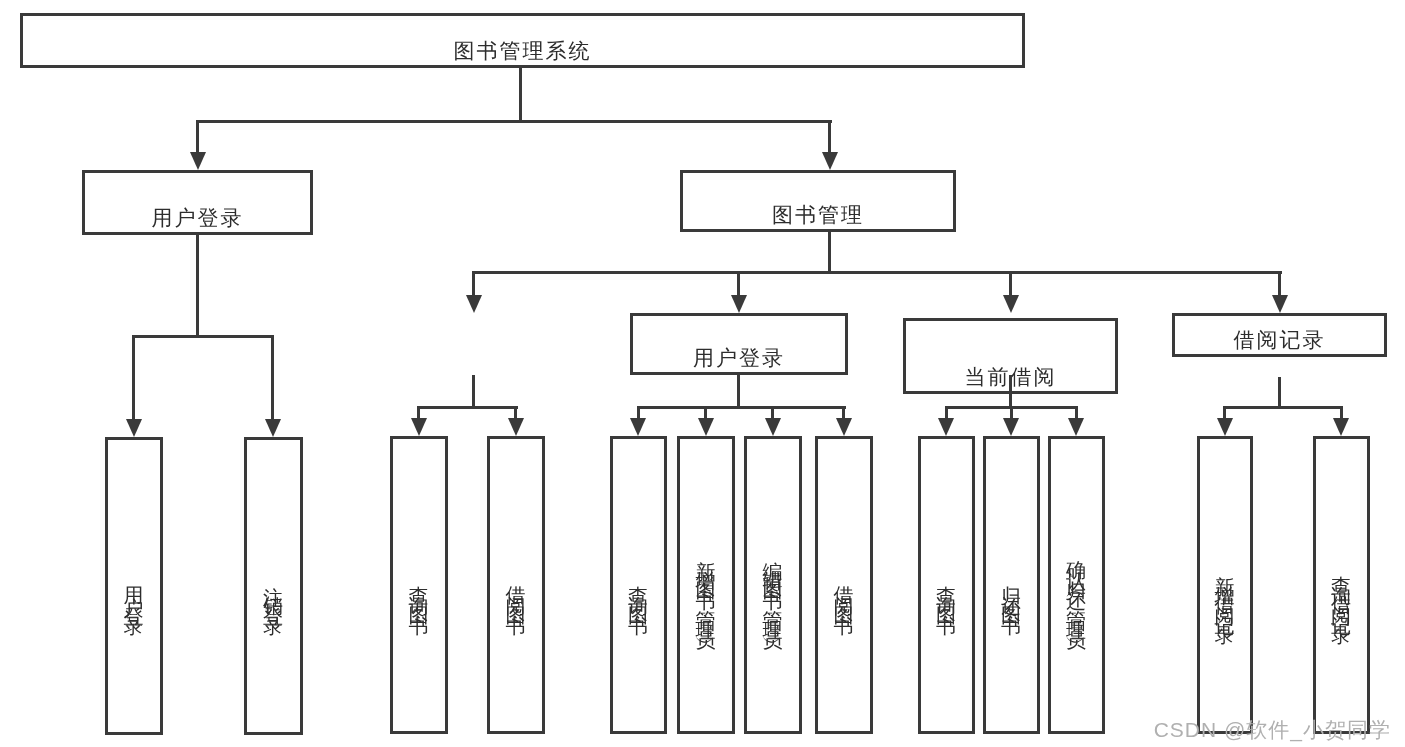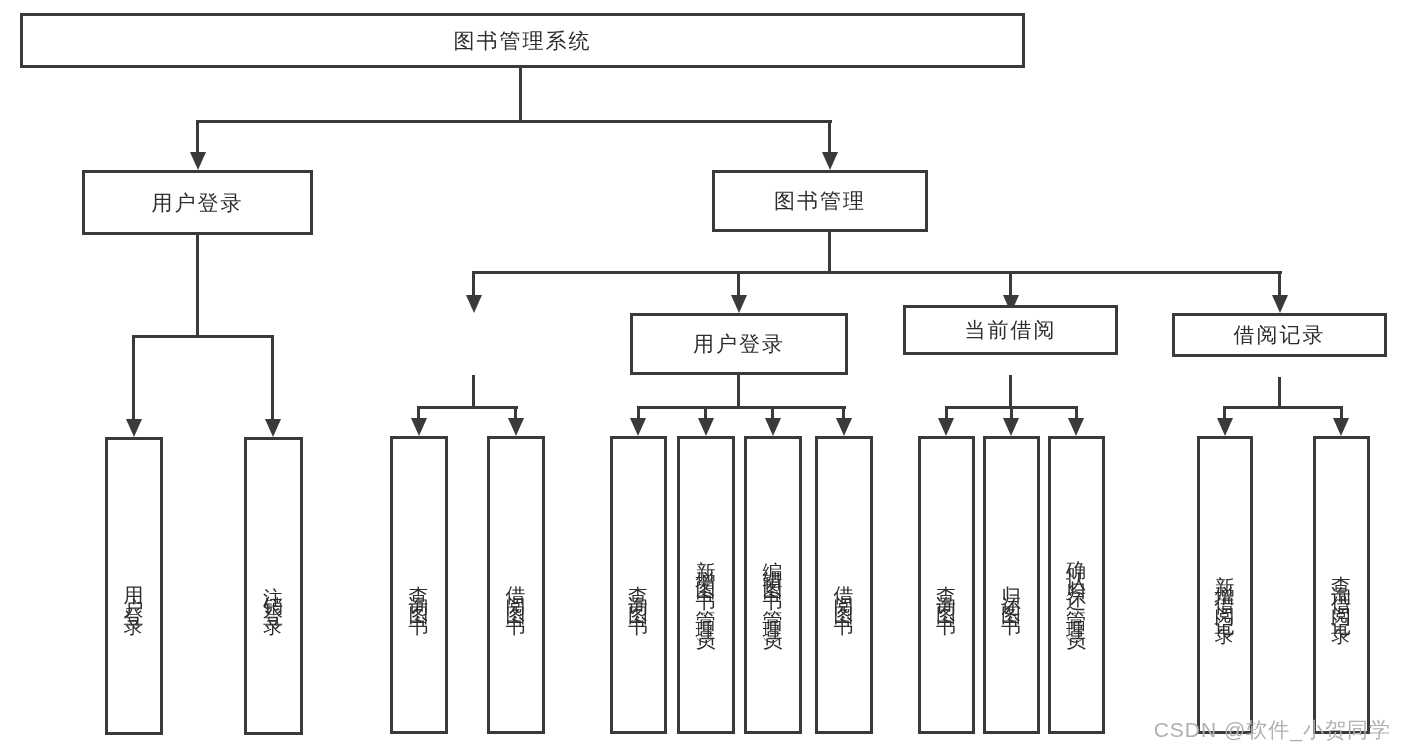--- a/index.html
+++ b/index.html
@@ -15,21 +15,21 @@
   .box{
     position:absolute;
     box-sizing:border-box;
     border:3px solid var(--line);
     background:#fff;
     display:flex;
     align-items:center;
     justify-content:center;
     color:var(--text);
   }
-  .hbox{font-size:21px;letter-spacing:2px;font-weight:400;}
+  .hbox{font-size:21px;letter-spacing:2px;font-weight:400;align-items:flex-end;}
   .leaf .vtext{
     writing-mode:vertical-rl;
     text-orientation:mixed;
     font-size:20px;
     letter-spacing:10px;
     line-height:1;
     color:var(--text);
     padding-top:10px; 
   }
   .vl,.hl{position:absolute;background:var(--line);}
@@ -63,21 +63,21 @@
   <div class="vl" style="left:519px;top:66px;height:56px;"></div>
   <div class="hl" style="left:196px;top:120px;width:636px;"></div>
   <div class="vl" style="left:196px;top:120px;height:34px;"></div>
   <div class="arr" style="left:190px;top:152px;"></div>
   <div class="vl" style="left:828px;top:120px;height:34px;"></div>
   <div class="arr" style="left:822px;top:152px;"></div>
 
   <div class="box hbox" style="left:82px;top:170px;width:231px;height:65px;">
     <span>用户登录</span>
   </div>
-  <div class="box hbox" style="left:712px;top:170px;width:216px;height:62px;">
+  <div class="box hbox" style="left:680px;top:170px;width:276px;height:62px;">
     <span>图书管理</span>
   </div>
 
   <div class="vl" style="left:196px;top:235px;height:102px;"></div>
   <div class="hl" style="left:132px;top:335px;width:142px;"></div>
   <div class="vl" style="left:132px;top:335px;height:86px;"></div>
   <div class="arr" style="left:126px;top:419px;"></div>
   <div class="vl" style="left:271px;top:335px;height:86px;"></div>
   <div class="arr" style="left:265px;top:419px;"></div>
 
@@ -88,21 +88,21 @@
   <div class="vl" style="left:737px;top:271px;height:26px;"></div>
   <div class="arr" style="left:731px;top:295px;"></div>
   <div class="vl" style="left:1009px;top:271px;height:26px;"></div>
   <div class="arr" style="left:1003px;top:295px;"></div>
   <div class="vl" style="left:1278px;top:271px;height:26px;"></div>
   <div class="arr" style="left:1272px;top:295px;"></div>
 
   <div class="box hbox" style="left:630px;top:313px;width:218px;height:62px;">
     <span>用户登录</span>
   </div>
-  <div class="box hbox" style="left:903px;top:305px;width:215px;height:50px;font-family:Liberation Mono, monospace;">
+  <div class="box hbox" style="left:903px;top:318px;width:215px;height:76px;font-family:Liberation Mono, monospace;">
     <span>当前借阅</span>
   </div>
   <div class="box hbox" style="left:1172px;top:313px;width:215px;height:44px;">
     <span>借阅记录</span>
   </div>
 
   <div class="vl" style="left:472px;top:375px;height:33px;"></div>
   <div class="hl" style="left:417px;top:406px;width:101px;"></div>
   <div class="vl" style="left:417px;top:406px;height:14px;"></div>
   <div class="arr" style="left:411px;top:418px;"></div>

